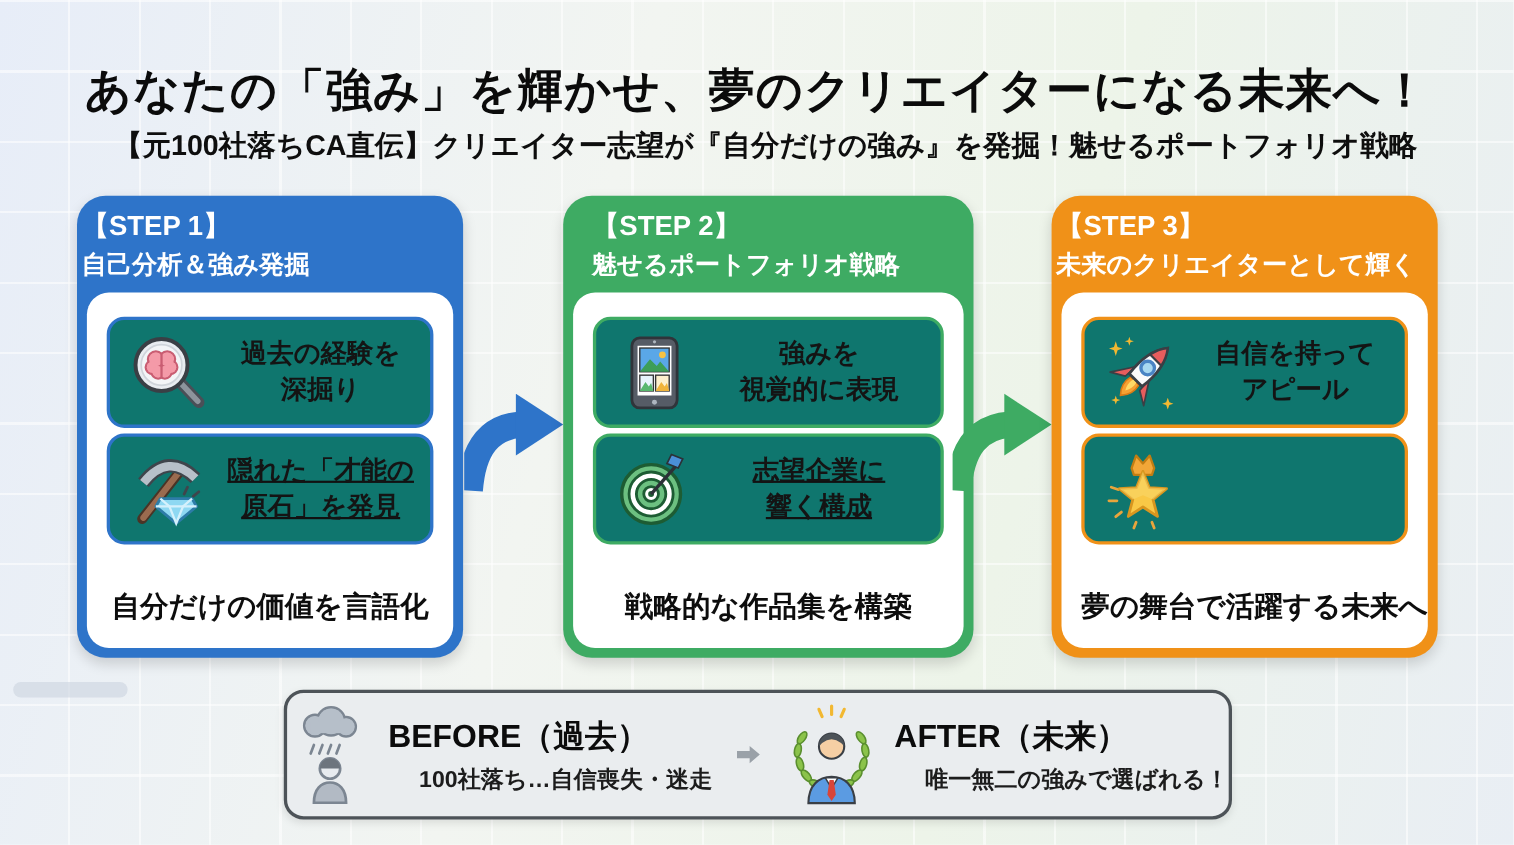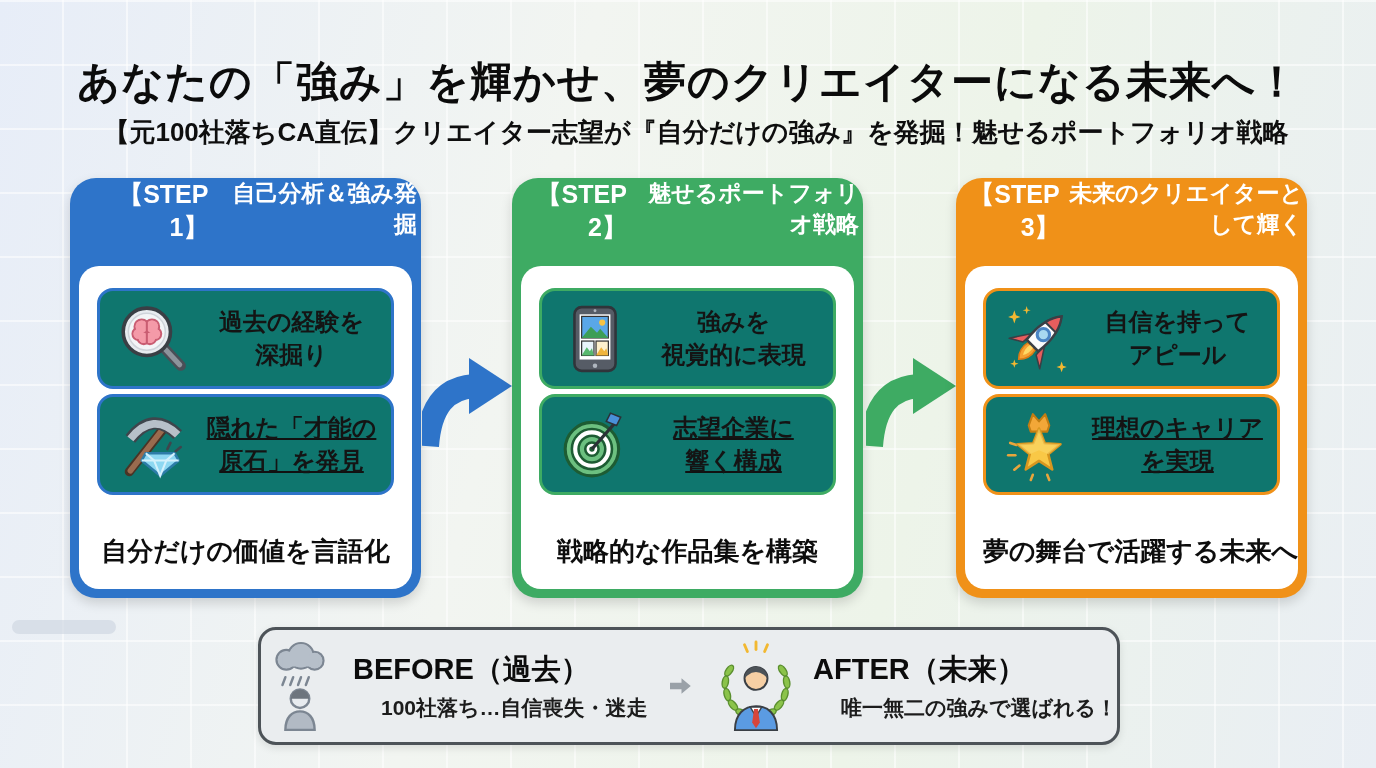--- a/index.html
+++ b/index.html
@@ -26,22 +26,22 @@
   .sub-title {
     position:absolute; top:115px; left:16px; right:0; text-align:center;
     font-size:26px; font-weight:bold; color:#0e0e0e; white-space:nowrap;
   }
   .step-card {
     position:absolute; top:178px; width:351px; height:420px;
     border-radius:26px; background:var(--sc,#2e74c9);
     box-shadow:0 5px 12px rgba(0,0,0,0.15);
   }
   .step-head {
-    height:88px; display:flex; flex-direction:row; justify-content:center;
-    text-align:right; color:#fff; font-weight:bold; gap:3px; padding:0 4px;
+    height:88px; display:flex; flex-direction:column; justify-content:center;
+    text-align:left; color:#fff; font-weight:bold; gap:3px; padding:0 4px;
   }
   .step-head .l1 { font-size:25px; }
   .step-head .l2 { font-size:23px; }
   .step-body {
     position:absolute; left:9px; right:9px; top:88px; bottom:9px;
     background:#fff; border-radius:20px; box-sizing:border-box;
     padding:22px 18px 12px; display:flex; flex-direction:column;
   }
   .step-item {
     border:3px solid var(--sc,#2e74c9); border-radius:16px; height:101px;
@@ -141,21 +141,21 @@
       </div>
       <div class="step-footer">自分だけの価値を言語化</div>
     </div>
   </div>
 
   <svg class="flow-arrow flow-arrow-1" viewBox="0 0 92 118" style="color: rgb(46, 116, 201);">
     <path d="M5,116 C8,76 24,58 52,56" fill="none" stroke="currentColor" stroke-width="24"></path>
     <polygon points="47,28 90,56 47,84" fill="currentColor"></polygon>
   </svg>
 
-  <div class="step-card" style="left: 512px; --sc: #3eab63;">
+  <div class="step-card" style="left: 512px; padding-left: 22px; --sc: #3eab63;">
     <div class="step-head">
       <div class="l1">【STEP 2】</div>
       <div class="l2">魅せるポートフォリオ戦略</div>
     </div>
     <div class="step-body">
       <div class="step-item">
         <span class="ic">
           <svg width="74" height="74" viewBox="0 0 72 72">
             <rect x="16" y="5" width="40" height="62" rx="7" fill="#565c66" stroke="#30343a" stroke-width="2.5"></rect>
             <rect x="21" y="12" width="30" height="44" fill="#ffffff"></rect>
@@ -238,24 +238,20 @@
               <line x1="6" y1="46" x2="13" y2="46"></line>
               <line x1="12" y1="60" x2="17" y2="56"></line>
               <line x1="30" y1="65" x2="28" y2="70"></line>
               <line x1="44" y1="65" x2="46" y2="70"></line>
             </g>
             <polygon points="26,17 30,6 36,13 42,6 46,17 44,23 28,23" fill="#f2a738" stroke="#c27d12" stroke-width="2" stroke-linejoin="round"></polygon>
             <polygon points="36,20 41.6,34.3 56.9,35.2 45,44.9 48.9,59.8 36,51.5 23.1,59.8 27,44.9 15.1,35.2 30.4,34.3" fill="#f9c846" stroke="#d8961f" stroke-width="2.5" stroke-linejoin="round"></polygon>
             <polygon points="36,20 41.6,34.3 56.9,35.2 45,44.9 36,41 27,44.9 15.1,35.2 30.4,34.3" fill="#fad96e" opacity="0.55"></polygon>
           </svg>
         </span>
-        <span class="tx">
-          <span>理想のキャリア</span><br>
-          <span>を実現</span>
-        </span>
       </div>
       <div class="step-footer">夢の舞台で活躍する未来へ</div>
     </div>
   </div>
 
   <div class="ba-panel">
     <div class="ba-item">
       <span>
         <svg width="78" height="90" viewBox="0 0 80 92">
           <g fill="#b6bfc9" stroke="#7c8692" stroke-width="2.5">

